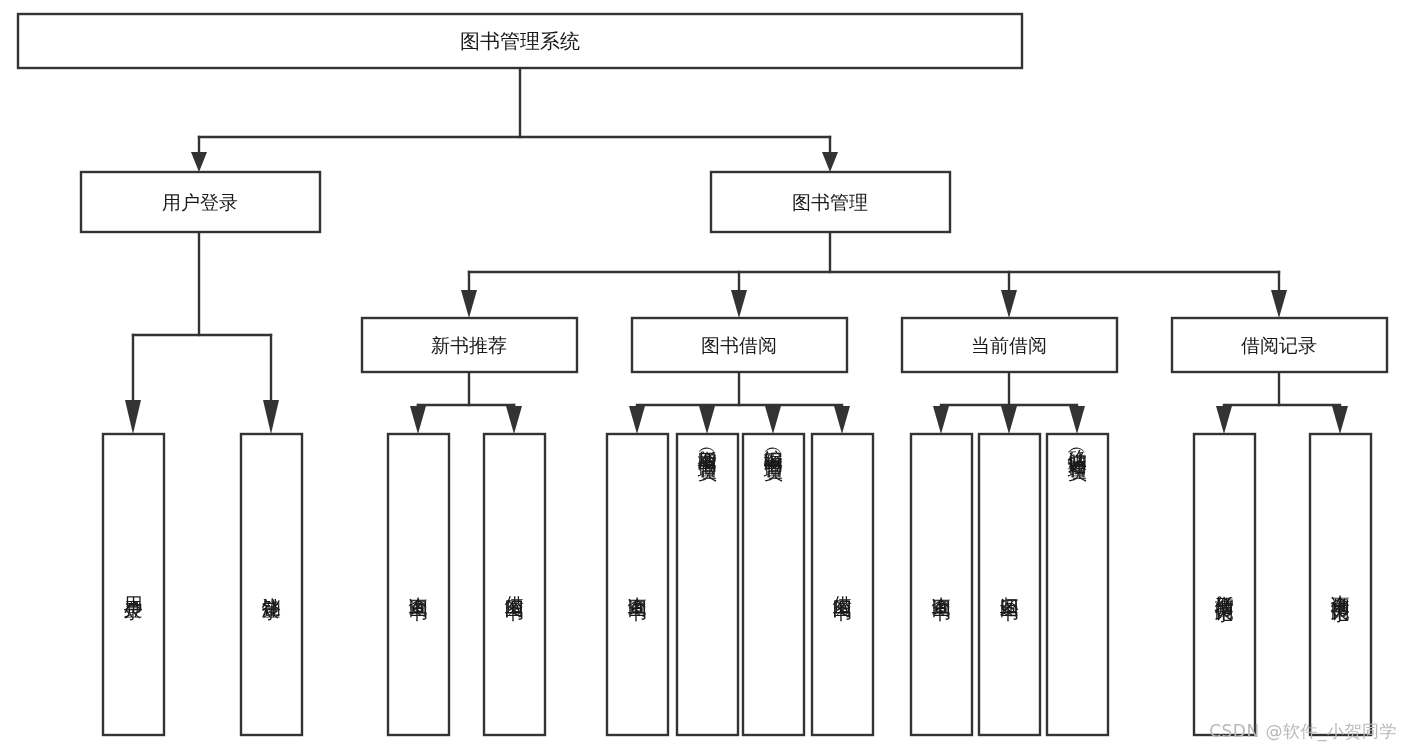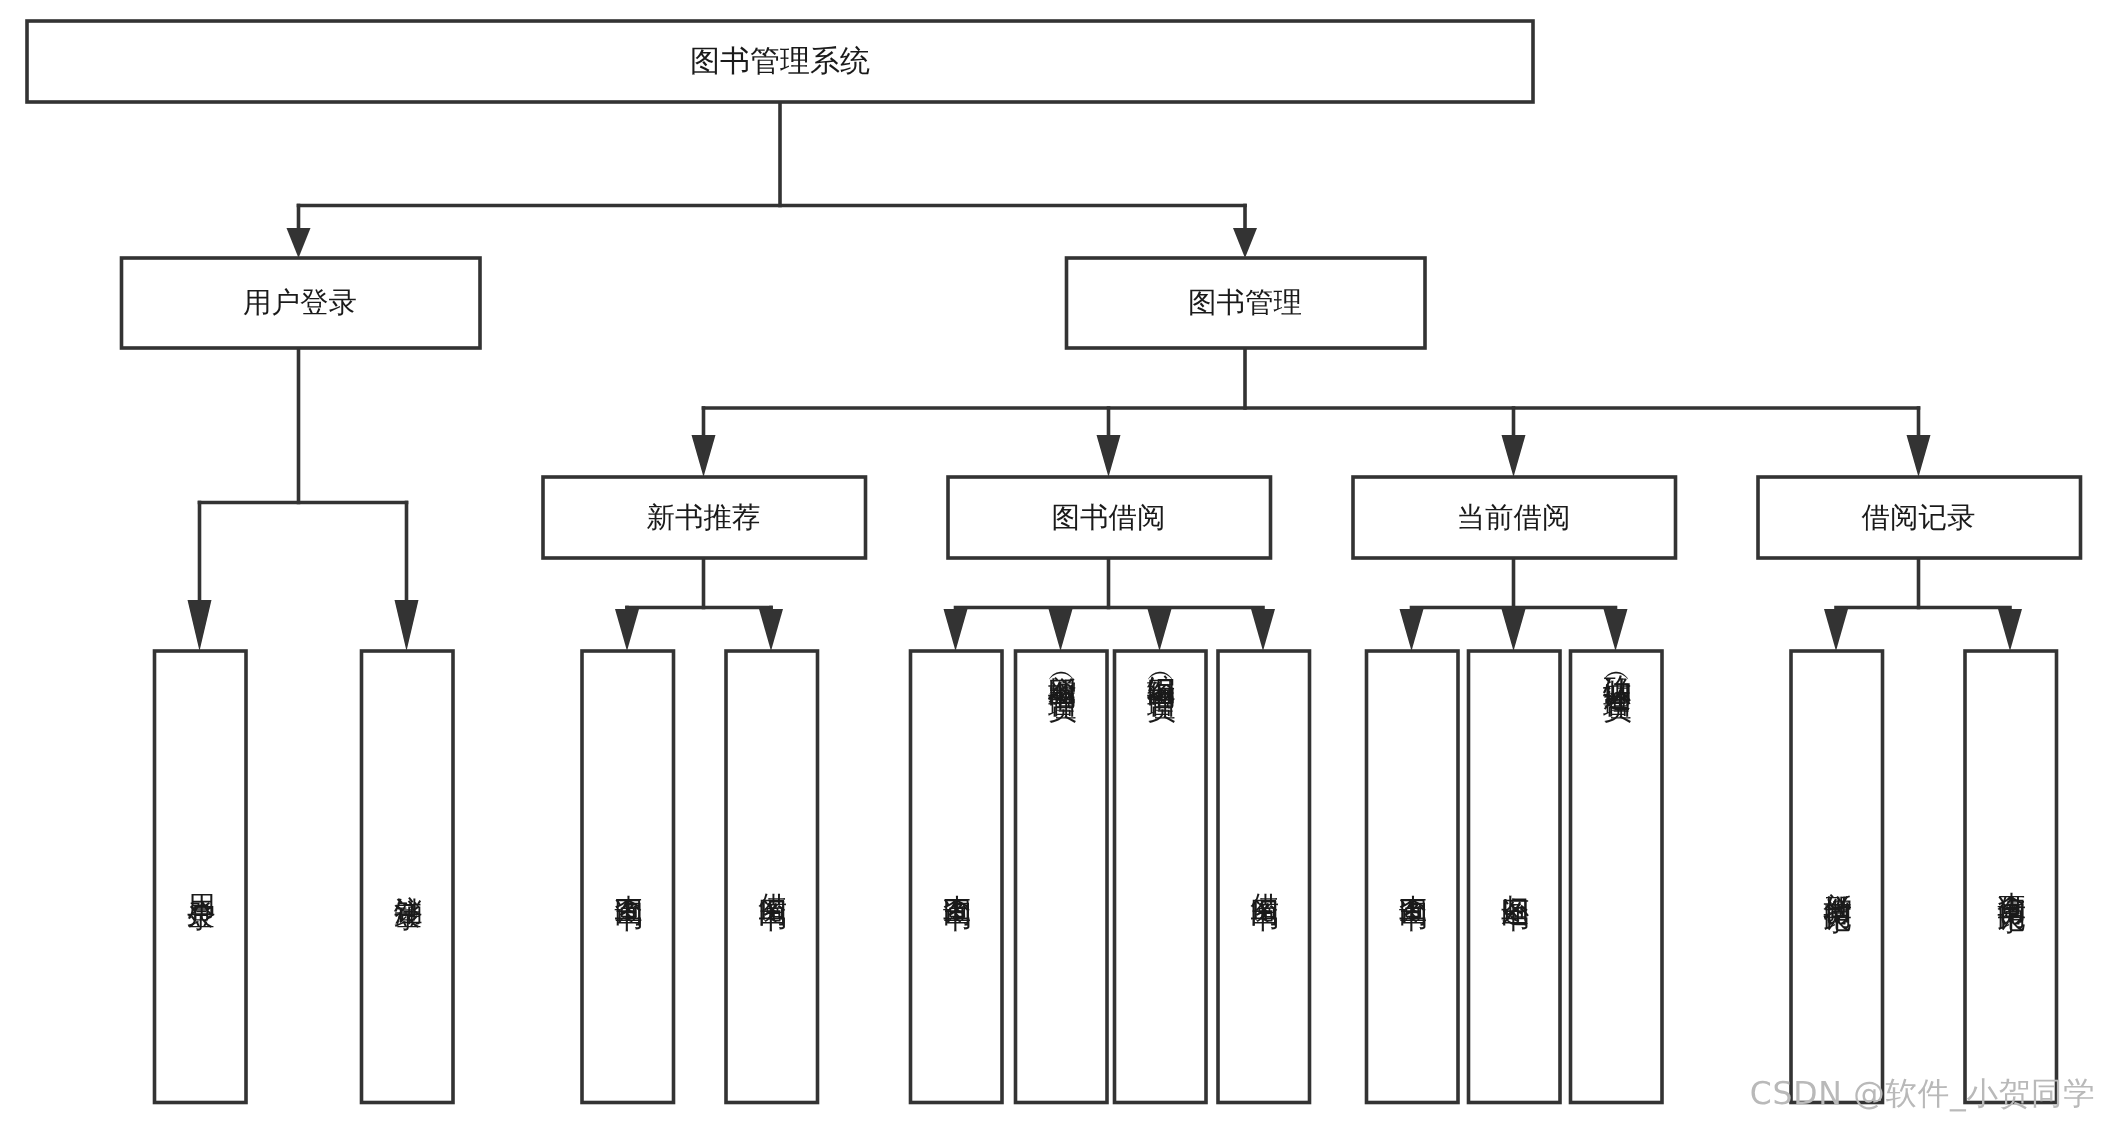--- a/index.html
+++ b/index.html
@@ -70,21 +70,21 @@
     line-height: 1.12;
     color: #1a1a1a;
     letter-spacing: 2px;
     white-space: nowrap;
   }
   #watermark {
     position: absolute;
     right: 8px;
     bottom: 4px;
     font-family: "DejaVu Sans", "Liberation Sans", sans-serif;
-    font-size: 21px;
+    font-size: 17px;
     color: #b9b9b9;
     white-space: nowrap;
     letter-spacing: 0.5px;
   }
 </style>
 </head>
 <body>
 
 <div id="diagram-root">
 

